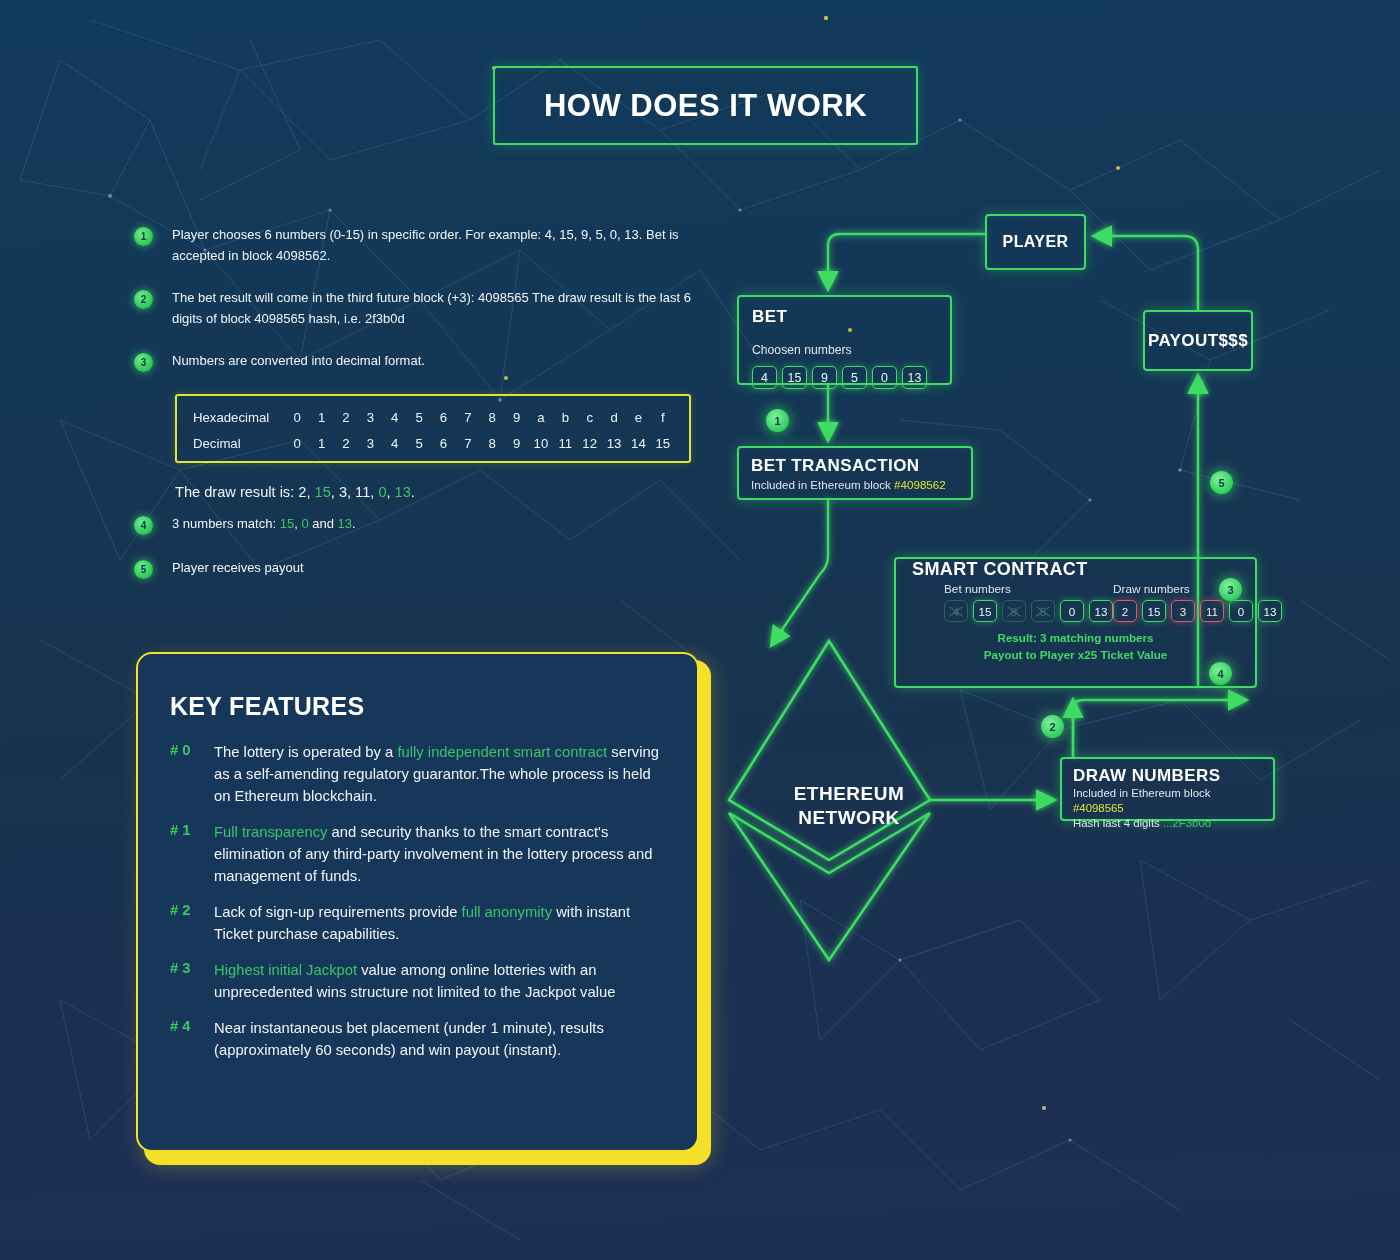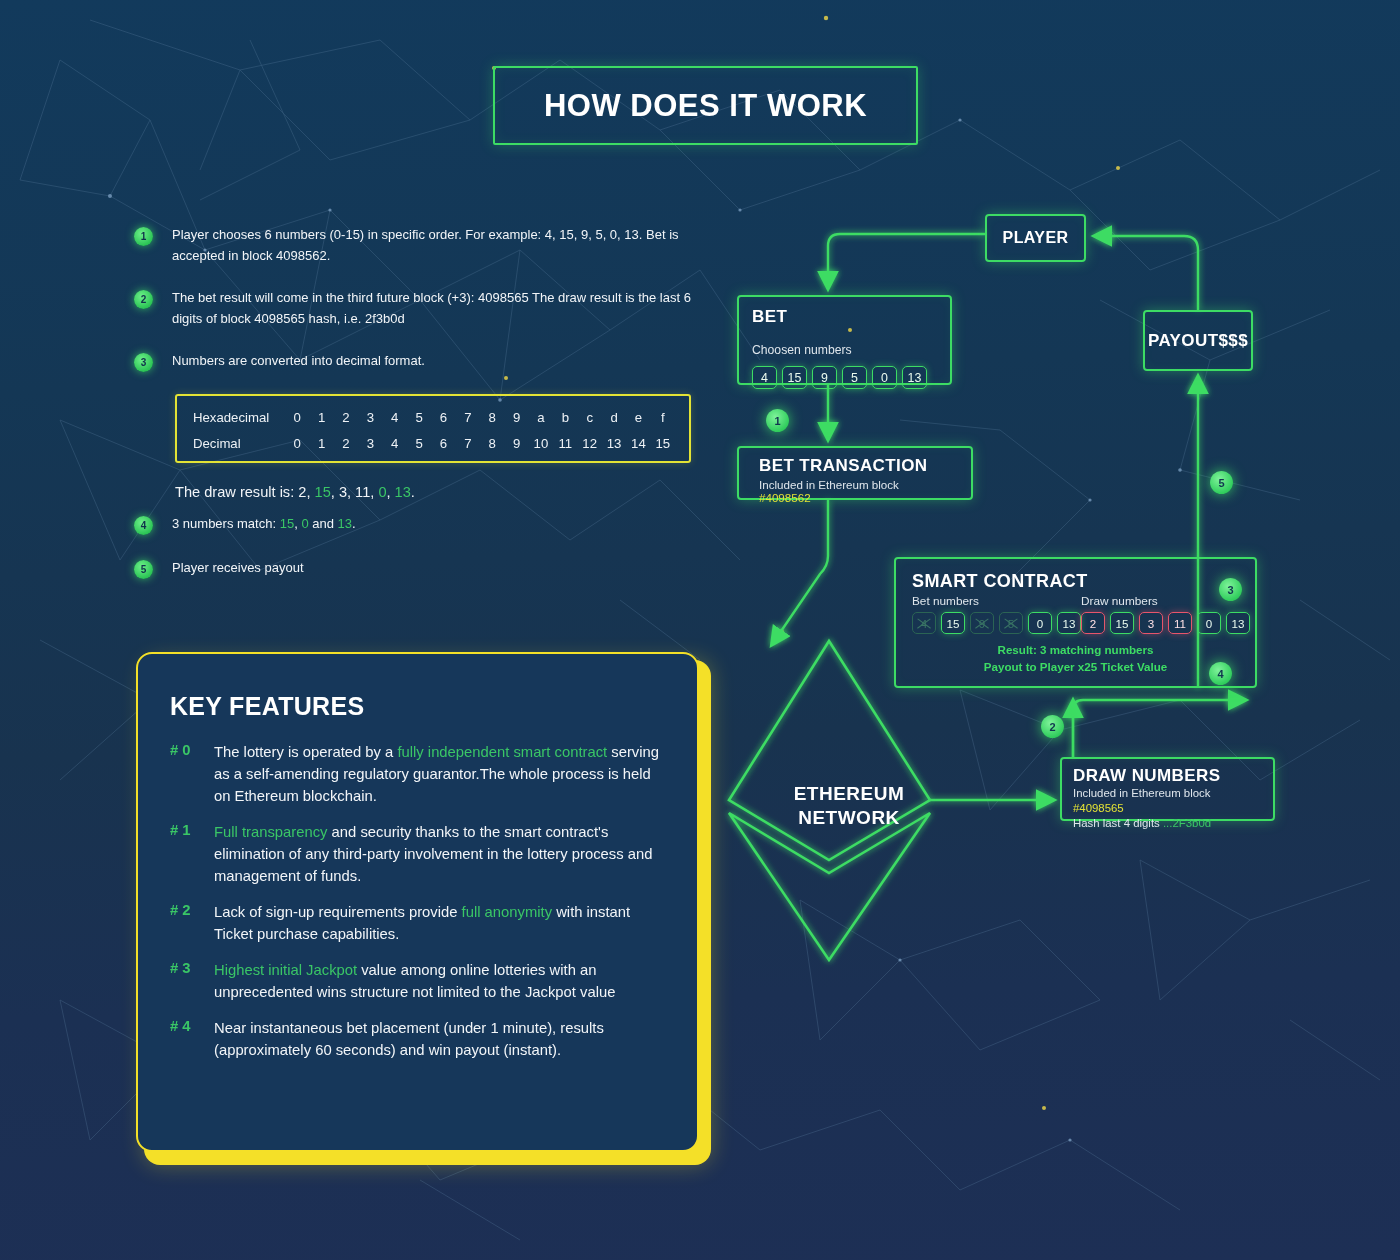--- a/index.html
+++ b/index.html
@@ -82,41 +82,41 @@
 
   
   .node{
     position:absolute; border:2px solid #3ddc64; border-radius:4px;
     box-shadow:0 0 13px rgba(61,220,100,.40), inset 0 0 10px rgba(61,220,100,.07);
     color:#fff;
   }
   .node-title{ color:#fff; font-weight:bold; letter-spacing:.4px; }
   .node-sub{ color:#dfe6ec; font-size:12.2px; }
 
-  .n-player{ left:985px; top:214px; width:101px; height:48px;
+  .n-player{ left:985px; top:214px; width:101px; height:56px;
     display:flex; align-items:center; justify-content:center; }
   .n-player .node-title{ font-size:16px; }
 
   .n-payout{ left:1143px; top:310px; width:110px; height:61px;
     display:flex; flex-direction:row; align-items:center; justify-content:center; }
   .n-payout .node-title{ font-size:17px; line-height:21px; }
 
   .n-bet{ left:737px; top:295px; width:215px; height:90px; padding:10px 13px; }
   .n-bet .node-title{ font-size:17px; }
   .n-bet .node-sub{ margin-top:16px; }
 
-  .n-bettx{ left:737px; top:446px; width:236px; height:54px; padding:8px 20px; }
+  .n-bettx{ left:737px; top:446px; width:236px; height:54px; padding:8px 12px; }
   .n-bettx .node-title{ font-size:17px; }
   .n-bettx .node-sub{ font-size:11.6px; margin-top:2px; }
   .yel{ color:#e3e335; }
 
-  .n-sc{ left:894px; top:557px; width:363px; height:131px; padding:12px 16px; }
+  .n-sc{ left:894px; top:557px; width:363px; height:131px; padding:0 16px; }
   .n-sc .node-title{ font-size:18px; }
   .sc-cols{ display:flex; margin-top:2px; }
-  .sc-col-l{ width:196px; }
+  .sc-col-l{ width:196px;margin-left:32px; }
   .sc-col-r{ width:auto; }
   .sc-lab{ color:#dfe6ec; font-size:11.8px; margin-bottom:4px; }
   .sc-result{ text-align:center; color:#3ddc64; font-size:11.6px; font-weight:bold; line-height:17px; margin-top:7px; }
 
   .n-draw{ left:1060px; top:757px; width:215px; height:64px; padding:7px 11px; }
   .n-draw .node-title{ font-size:17px; }
   .n-draw .node-sub{ font-size:11.4px; line-height:15px; }
 
   
   .chips{ display:flex; gap:5px; }

